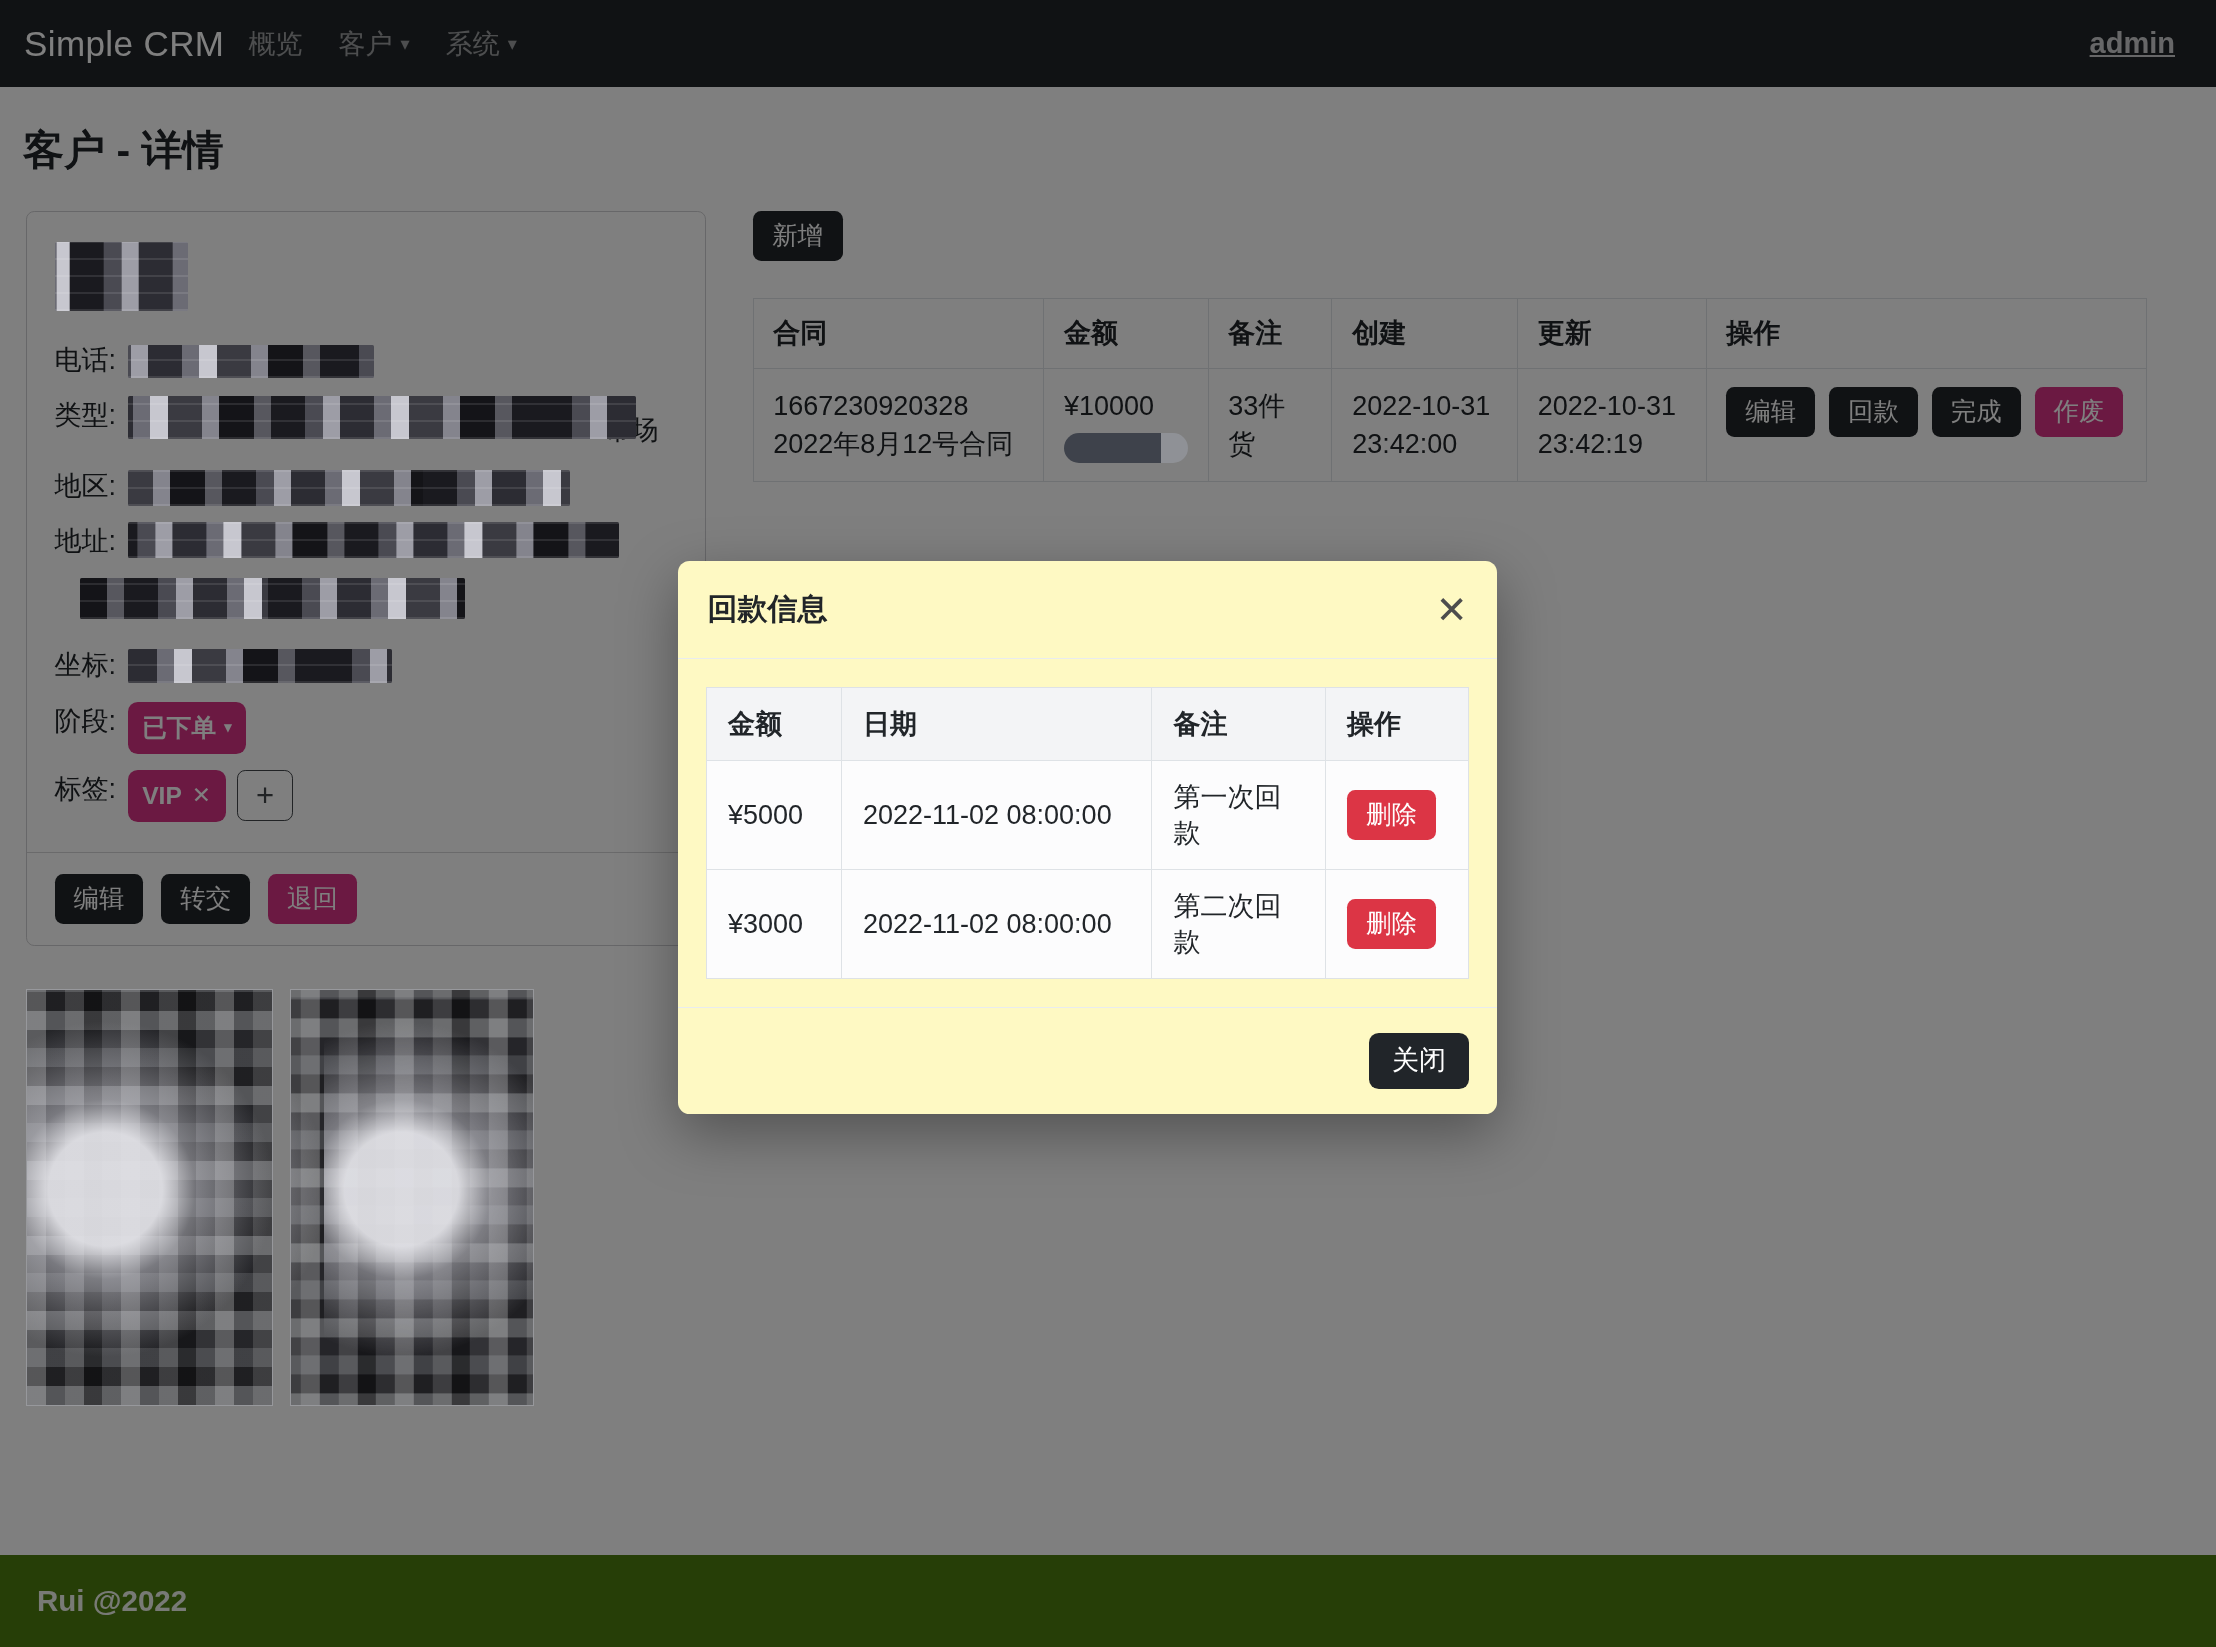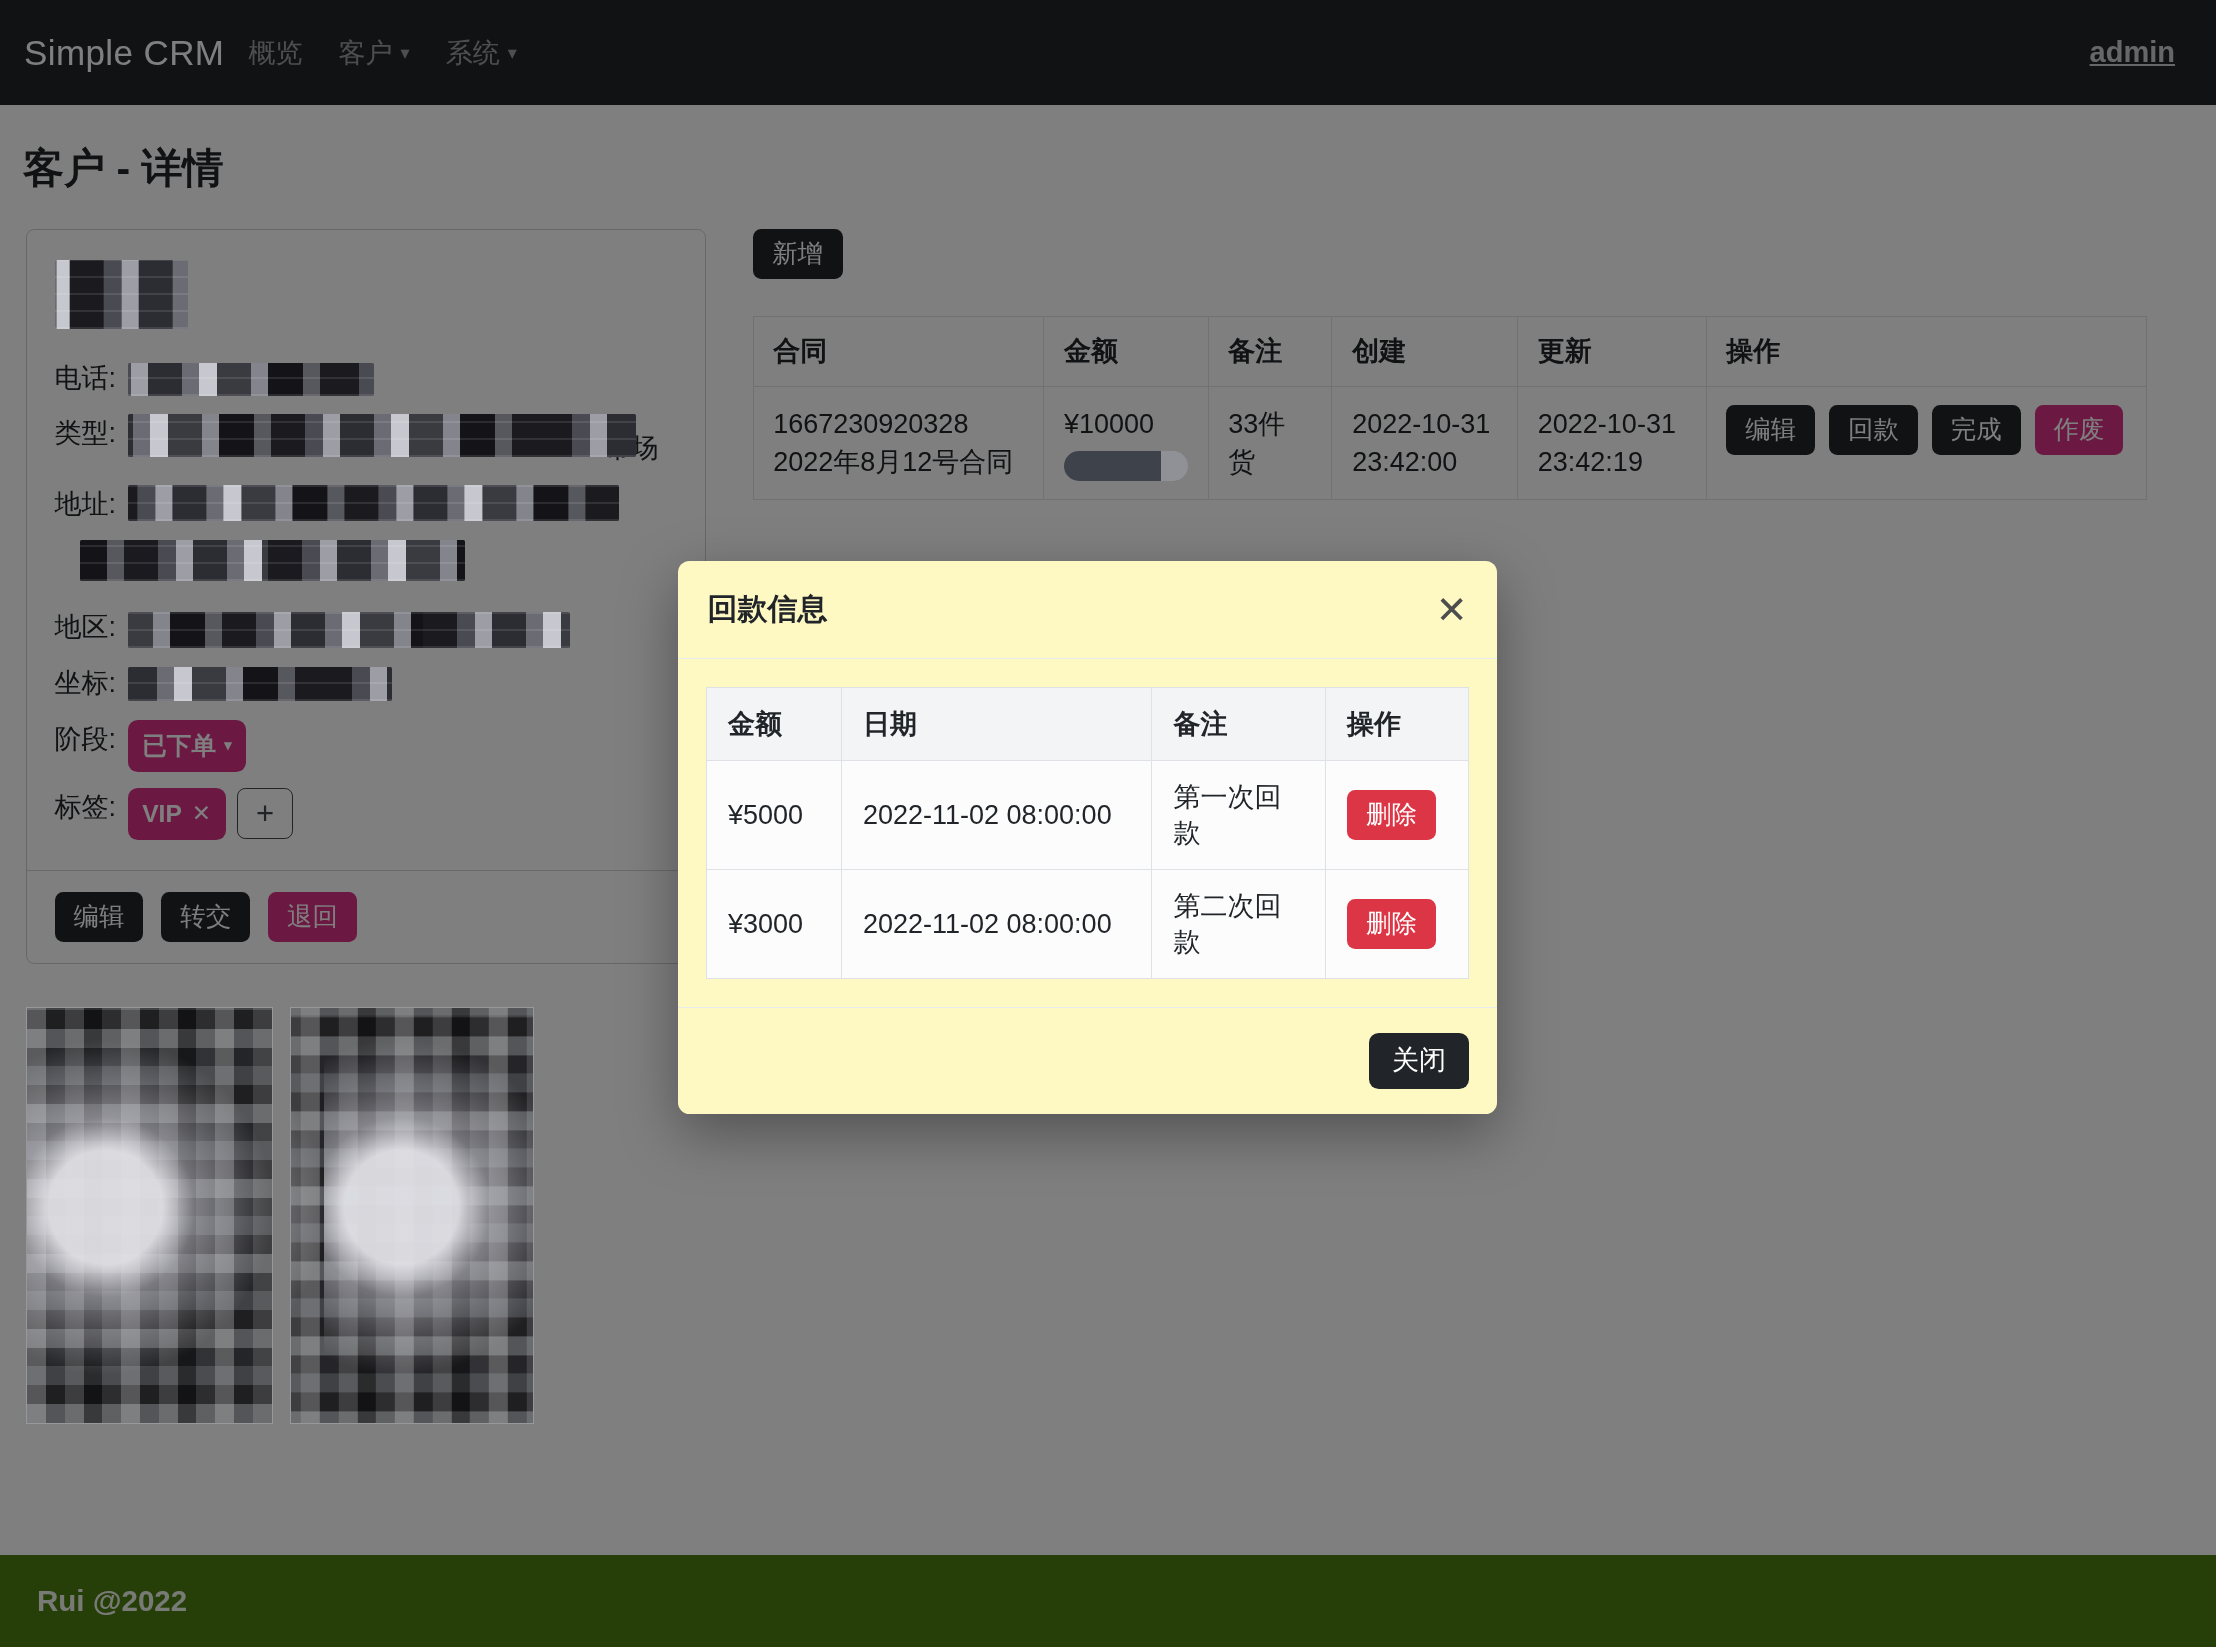--- a/index.html
+++ b/index.html
@@ -1,20 +1,20 @@
 <!DOCTYPE html>
 <html style="font-size:13px"><head>
 <meta charset="utf-8">
 <style>
   * { margin:0; padding:0; box-sizing:border-box; }
   html,body { width:2216px; height:1648px; overflow:hidden;
     font-family:"Liberation Sans", sans-serif; background:#fff; color:#212529; }
 
   
-  .navbar { height:105px; background:#212529; display:flex; align-items:center; padding:0 41px 0 24px; }
+  .navbar { height:87px; background:#212529; display:flex; align-items:center; padding:0 41px 0 24px; }
   .brand { color:#fff; font-size:35px; font-weight:500; letter-spacing:0.4px; }
   .nav-links { display:flex; align-items:flex-start; margin-left:24px; gap:36px; }
   .nav-link { color:rgba(255,255,255,.55); font-size:27px; display:flex; align-items:center; gap:8.2px; cursor:pointer; }
   .caret { font-size:18px; line-height:1; color:rgba(255,255,255,.55); }
   .nav-spacer { flex:1; }
   .nav-user { color:rgba(255,255,255,.78); font-size:29px; font-weight:700;text-decoration:underline; }
 
   
   .page { padding:0 23px; }
   .page-title { font-size:41px; font-weight:700; margin:36px 0 33px 0; }
@@ -148,30 +148,30 @@
         </div>
 
         <div class="field-row">
           <span class="field-label">类型:</span>
           <span>
             <span class="redact r-type"></span><span class="leak-text">市场</span>
           </span>
         </div>
 
         <div class="field-row">
+          <span class="field-label">地区:</span>
+          <span class="redact r-region"></span>
+        </div>
+
+        <div class="field-row">
           <span class="field-label">地址:</span>
           <span>
             <span class="redact r-addr1"></span><br>
             <span class="redact r-addr2"></span>
           </span>
-        </div>
-
-        <div class="field-row">
-          <span class="field-label">地区:</span>
-          <span class="redact r-region"></span>
         </div>
 
         <div class="field-row">
           <span class="field-label">坐标:</span>
           <span class="redact r-coord"></span>
         </div>
 
         <div class="field-row">
           <span class="field-label">阶段:</span>
           <span class="stage-badge">

